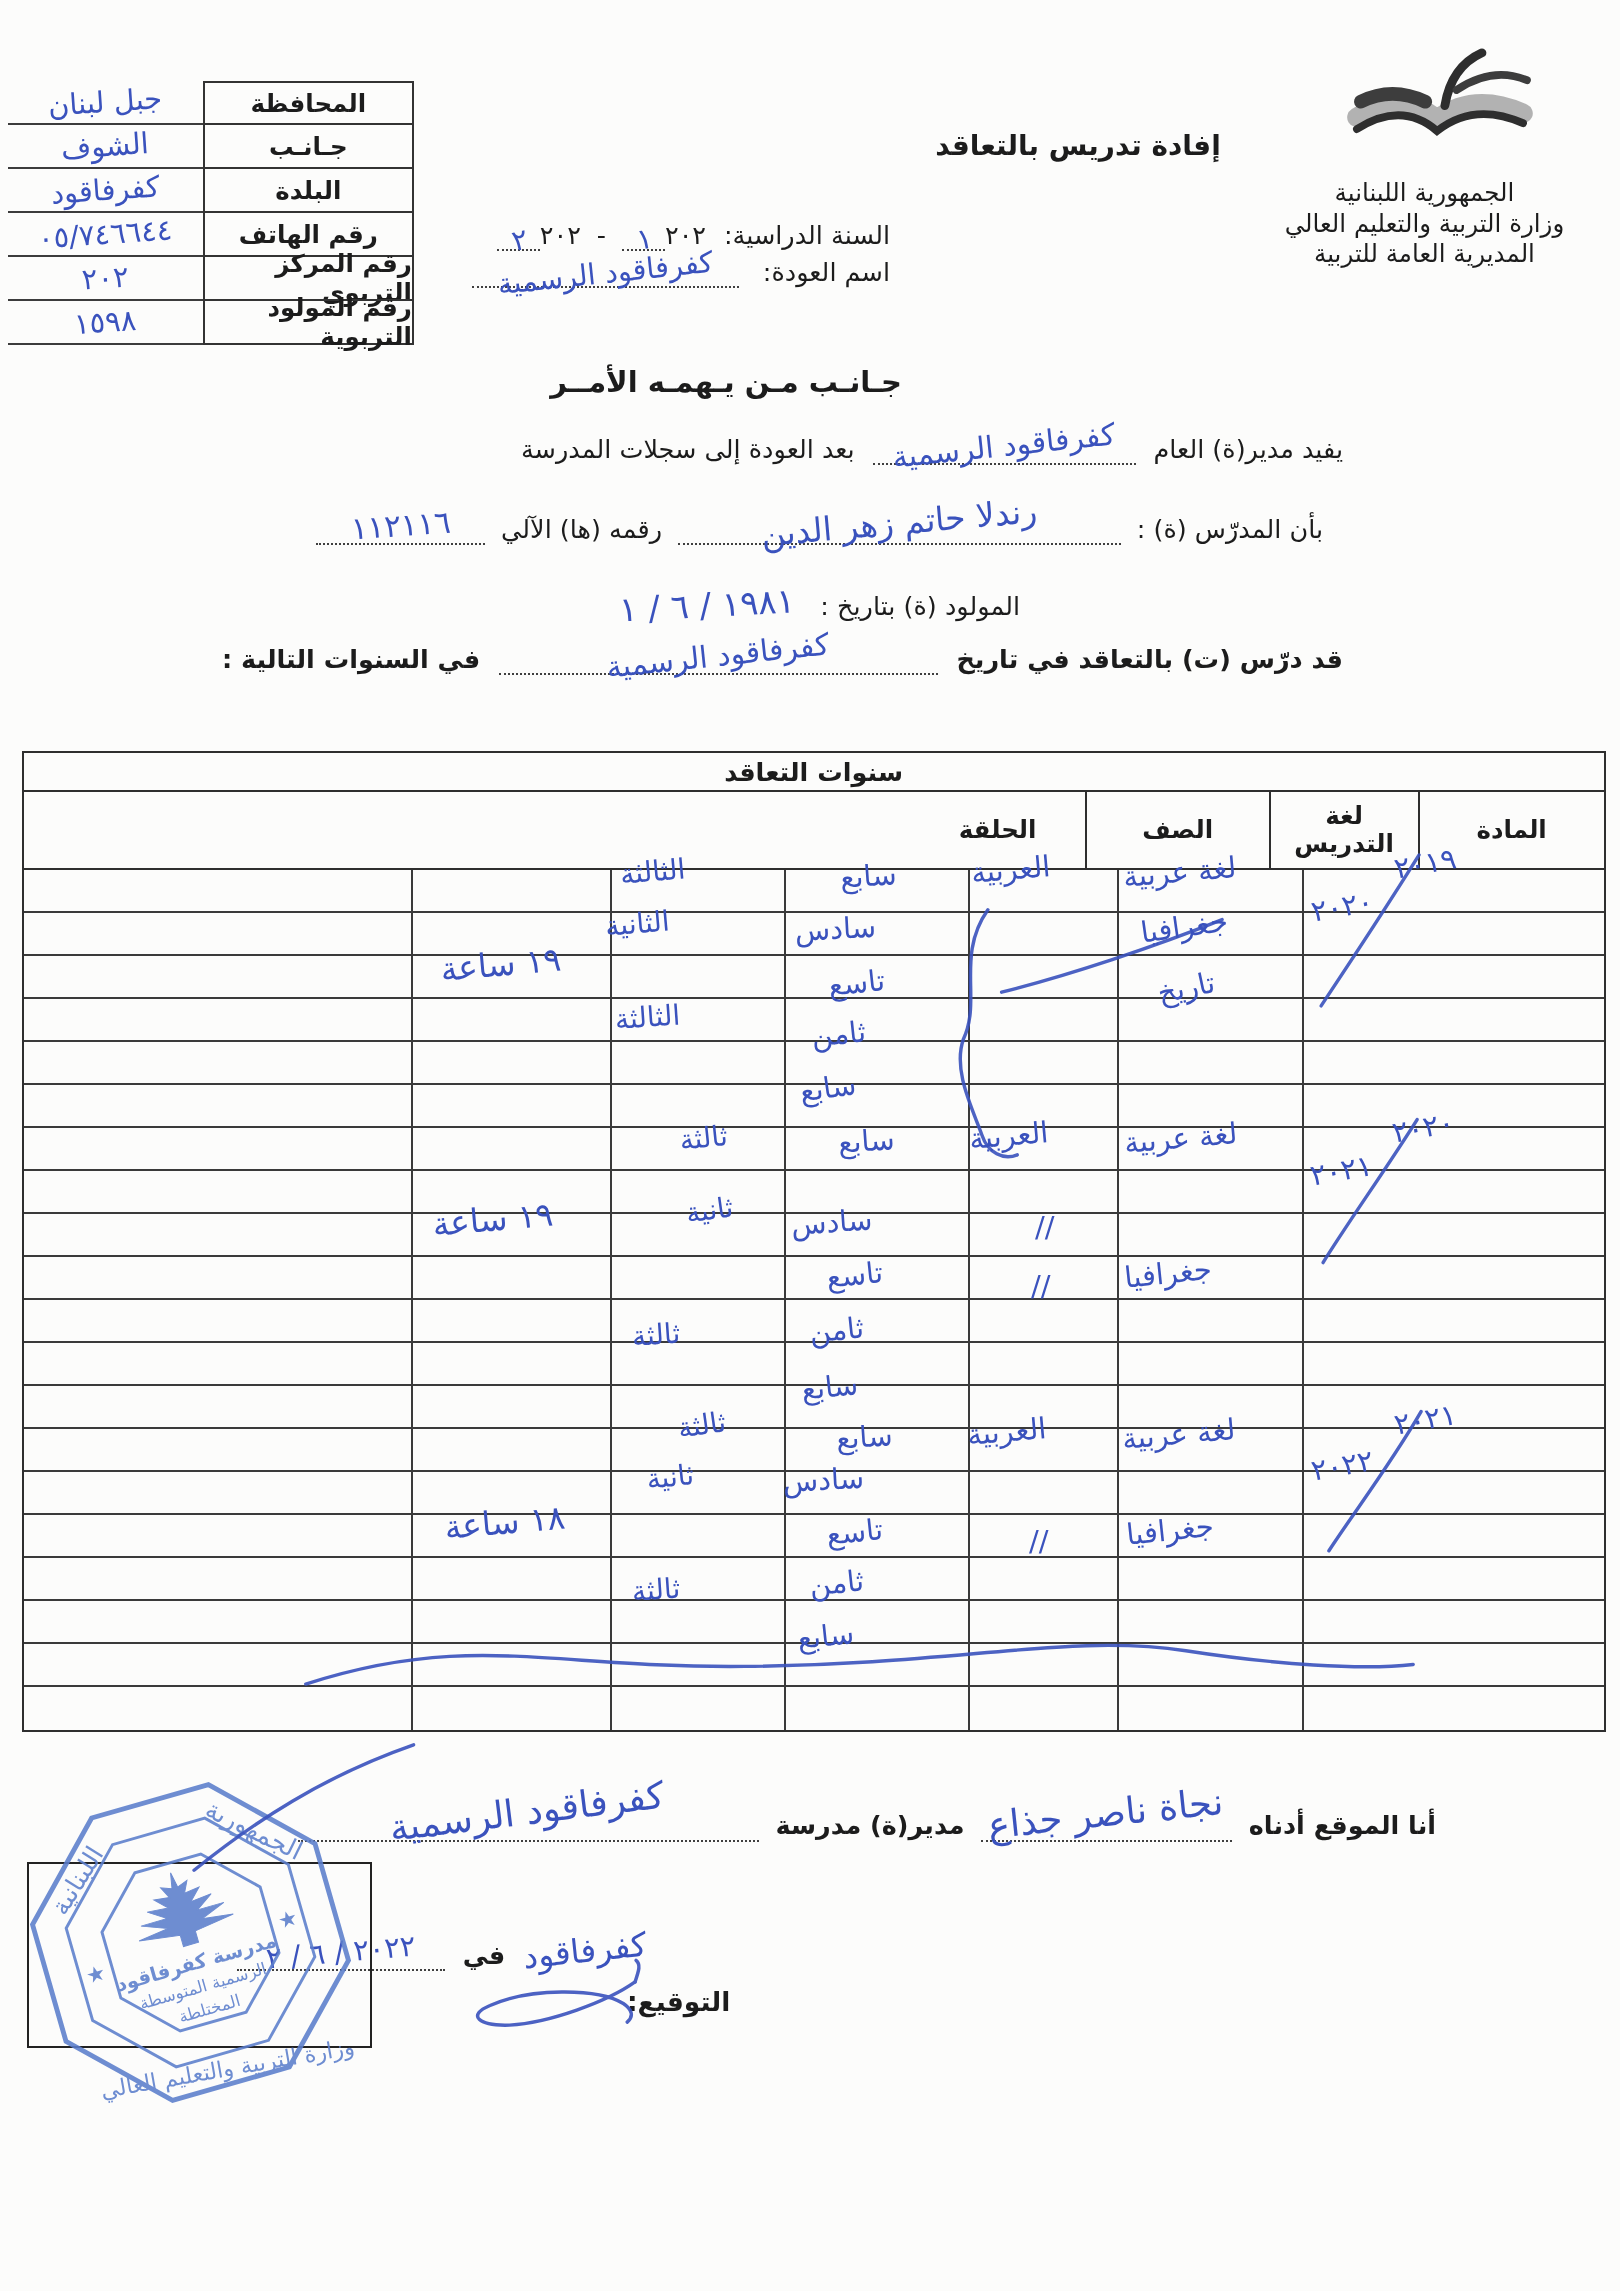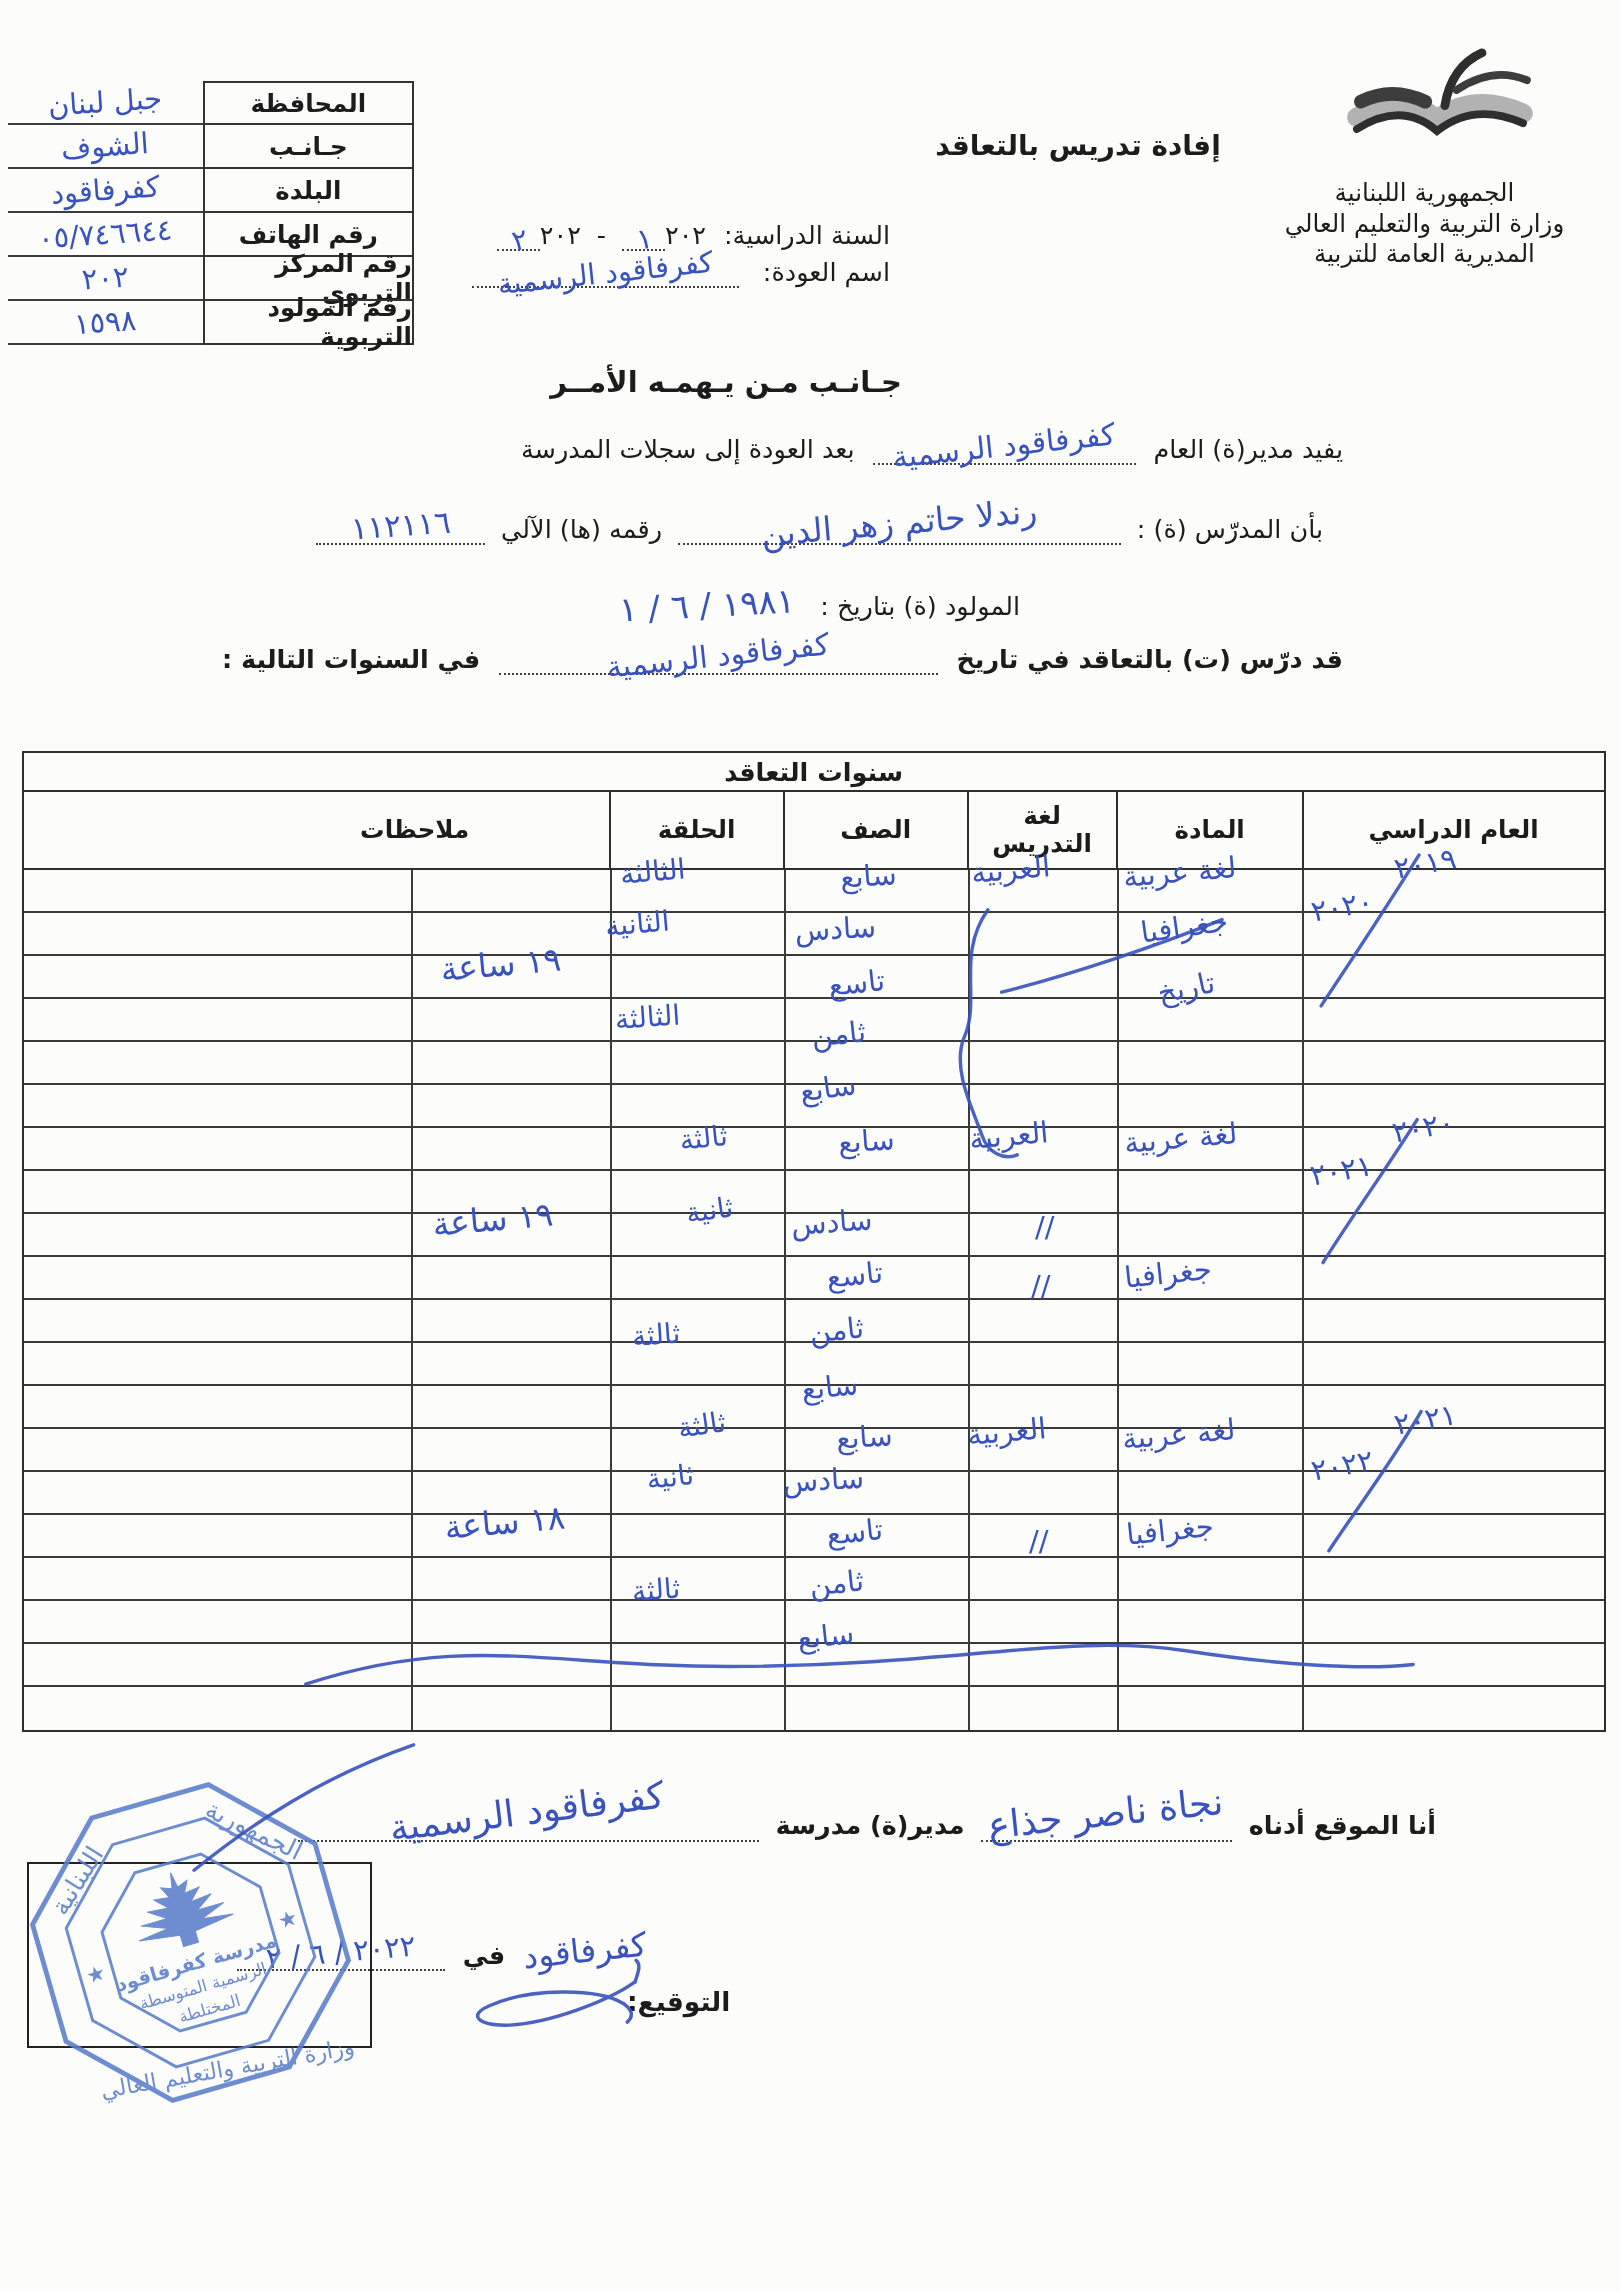--- a/index.html
+++ b/index.html
@@ -138,26 +138,24 @@
 
   <div class="abs rtl nowrap printed26 bold" style="right:277px;top:643px;">
     <span>قد درّس (ت) بالتعاقد في تاريخ</span>
     <span class="blank" style="width:439px;margin:0 9.8px;font-weight:normal;"><span class="hwi" style="font-size:30px;transform:rotate(-6deg) translateY(-2px);">كفرفاقود الرسمية</span></span>
     <span>في السنوات التالية :</span>
   </div>
 
   <div class="ctable">
     <div class="ctable-title">سنوات التعاقد</div>
     <div class="chead">
-        <div class="chead-cell" style="width: 302px;">العام الدراسي</div>
         <div class="chead-cell" style="width: 186px;">المادة</div>
         <div class="chead-cell" style="width: 149px;">لغة التدريس</div>
         <div class="chead-cell" style="width: 184px;">الصف</div>
         <div class="chead-cell" style="width: 174px;">الحلقة</div>
-        <div class="chead-cell" style="width: 388px;">ملاحظات</div>
       </div>
     <div>
         <div class="cgrid-row">
           <div class="cgrid-cell" style="width: 302px;"></div>
           <div class="cgrid-cell" style="width: 186px;"></div>
           <div class="cgrid-cell" style="width: 149px;"></div>
           <div class="cgrid-cell" style="width: 184px;"></div>
           <div class="cgrid-cell" style="width: 174px;"></div>
           <div class="cgrid-cell" style="width: 200px;"></div>
           <div class="cgrid-cell" style="width: 388px;"></div>

